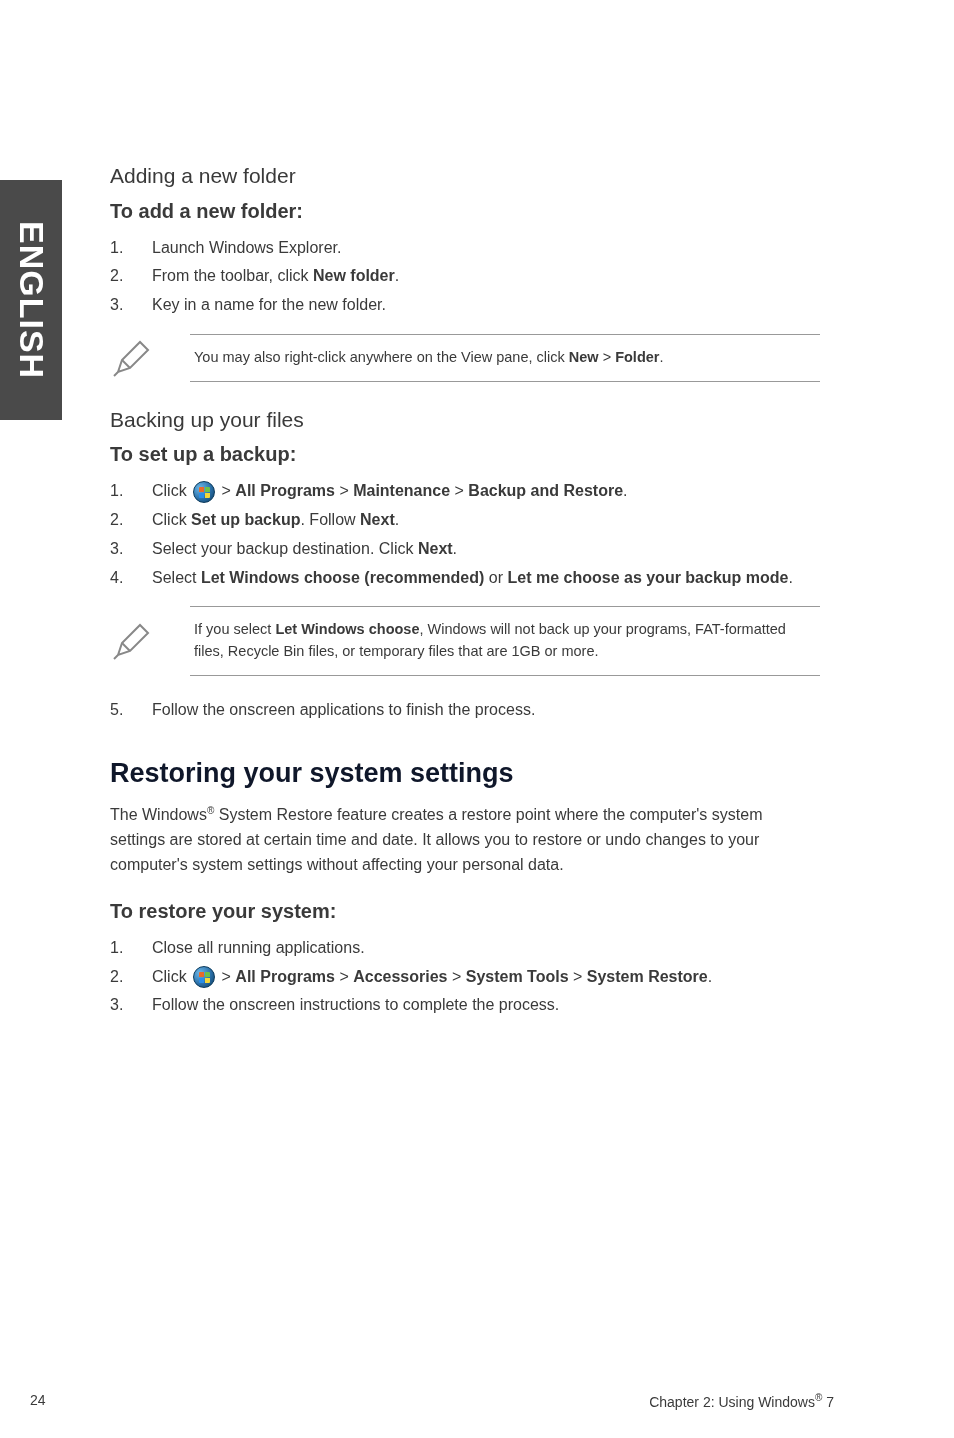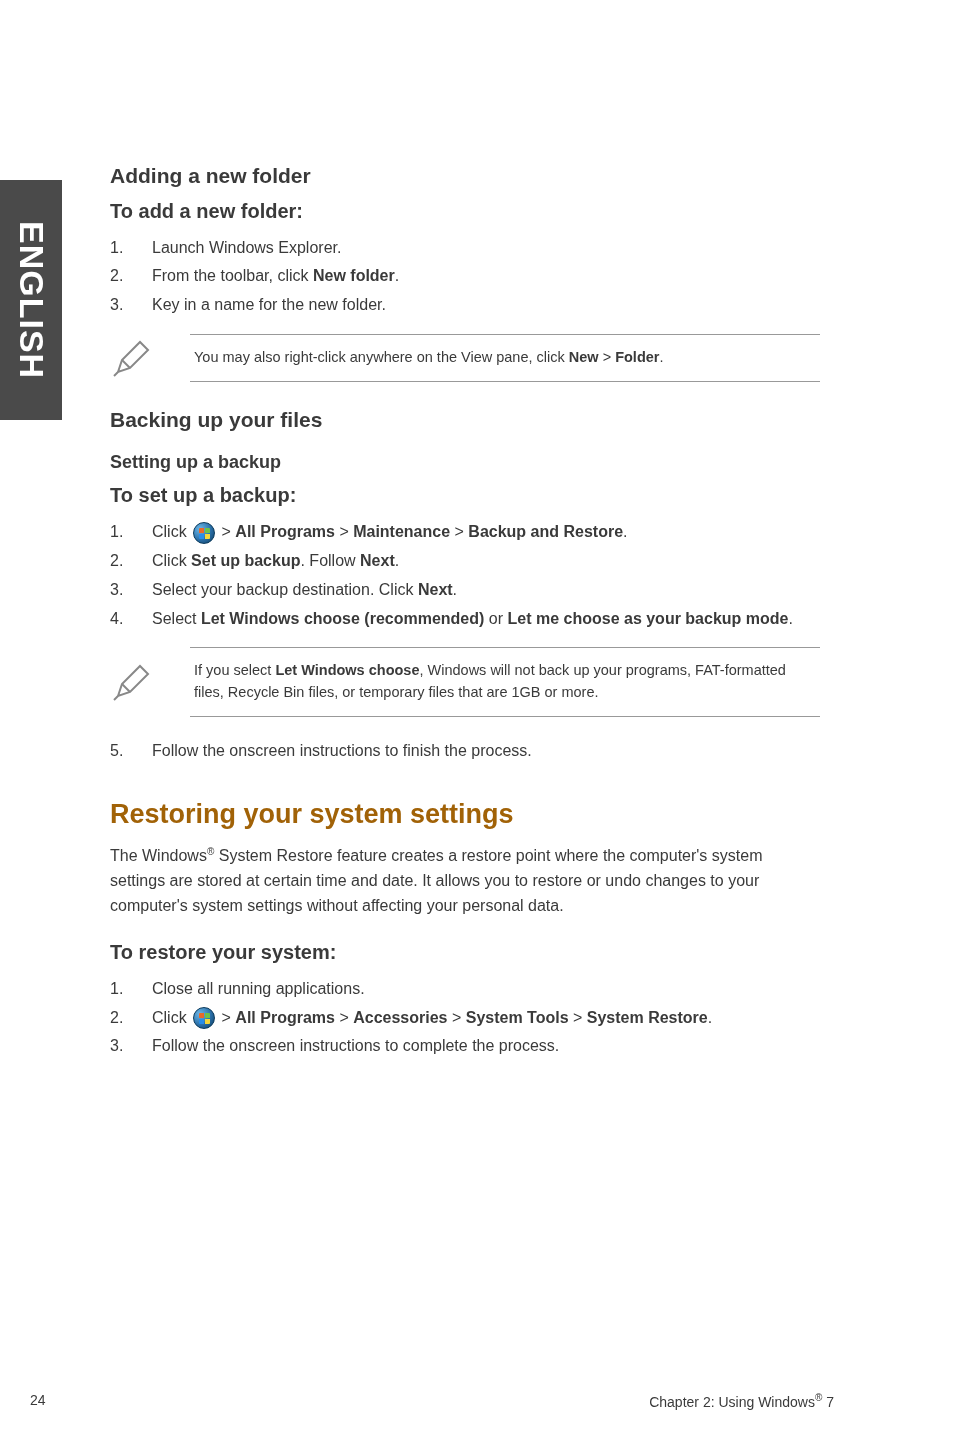--- a/index.html
+++ b/index.html
@@ -35,21 +35,21 @@
   }
   .page {
     position: absolute;
     left: 110px;
     top: 160px;
     width: 710px;
     line-height: 1.5;
   }
   h3.section-title {
     font-size: 21px;
-    font-weight: 700;
+    font-weight: 400;
     margin: 0 0 4px 0;
     color: #3a3a3a;
   }
   .bold-sub {
     font-size: 20px;
     font-weight: 700;
     margin: 2px 0 10px 0;
   }
   ol.num-list {
     list-style: none;
@@ -114,21 +114,21 @@
       linear-gradient(#e86a2a,#e86a2a) 0 0/5px 5px no-repeat,
       linear-gradient(#6cc24a,#6cc24a) 6px 0/5px 5px no-repeat,
       linear-gradient(#2a8ee8,#2a8ee8) 0 6px/5px 5px no-repeat,
       linear-gradient(#f5d73a,#f5d73a) 6px 6px/5px 5px no-repeat;
     border-radius: 1px;
   }
   h2.main-heading {
     font-size: 27px;
     font-weight: 700;
     margin: 30px 0 10px 0;
-    color: #a16207;
+    color: #0f172a;
   }
   p.body-para {
     font-size: 16px;
     margin: 0 0 14px 0;
     line-height: 1.55;
   }
   .sup { font-size: 10px; vertical-align: super; }
   .footer {
     position: absolute;
     bottom: 46px;
@@ -179,21 +179,20 @@
             <path d="M12 24 L20 32"></path>
           </g>
         </svg>
     </div>
     <div class="note-box">
       <span>You may also right-click anywhere on the View pane, click </span><b>New</b><span> &gt; </span><b>Folder</b><span>.</span>
     </div>
   </div>
 
   <h3 class="section-title">Backing up your files</h3>
-  <h4 class="subsection">Setting up a backup</h4>
   <div class="bold-sub">To set up a backup:</div>
 
   <ol class="num-list">
     <li>
       <span class="n">1.</span>
       <span class="t">
         <span>Click </span><span class="win-icon"></span> &gt; <b>All Programs</b> &gt; <b>Maintenance</b> &gt; <b>Backup and Restore</b>.
       </span>
     </li>
     <li>
@@ -227,21 +226,21 @@
         </svg>
     </div>
     <div class="note-box">
       <span>If you select </span><b>Let Windows choose</b><span>, Windows will not back up your programs, FAT-formatted files, Recycle Bin files, or temporary files that are 1GB or more.</span>
     </div>
   </div>
 
   <ol class="num-list">
     <li>
       <span class="n">5.</span>
-      <span class="t">Follow the onscreen instructions to finish the process.</span>
+      <span class="t">Follow the onscreen applications to finish the process.</span>
     </li>
   </ol>
 
   <h2 class="main-heading">Restoring your system settings</h2>
   <p class="body-para">
     <span>The Windows</span><span class="sup">®</span><span> System Restore feature creates a restore point where the computer's system settings are stored at certain time and date. It allows you to restore or undo changes to your computer's system settings without affecting your personal data.</span>
   </p>
 
   <div class="bold-sub" style="margin-top:18px;">To restore your system:</div>
 

